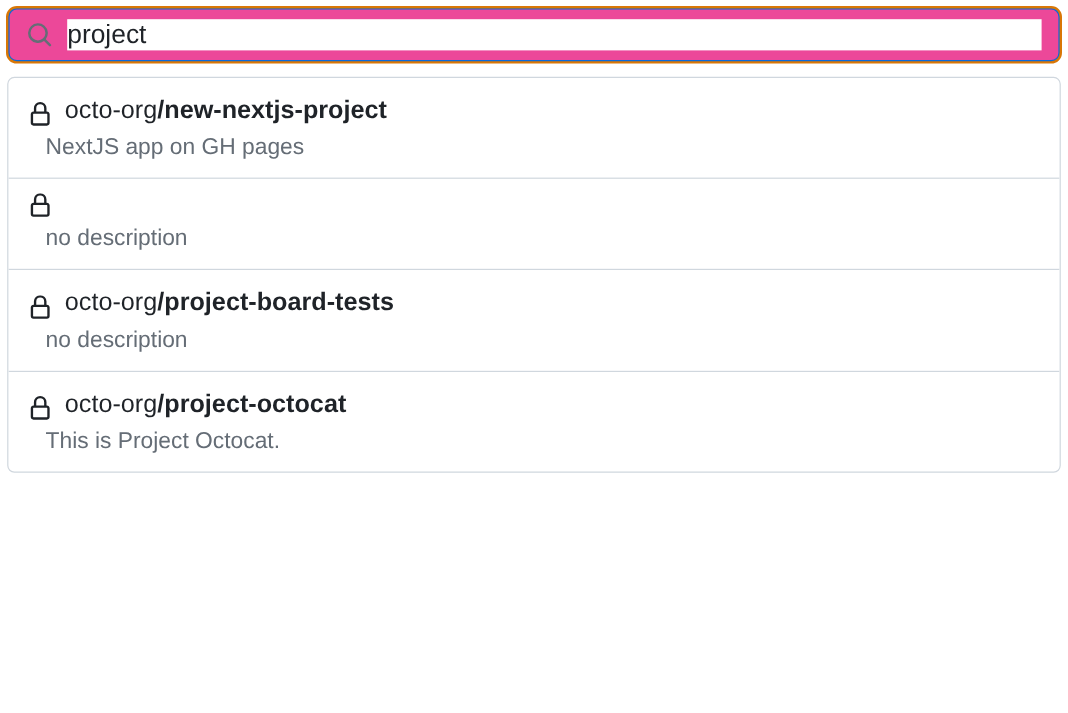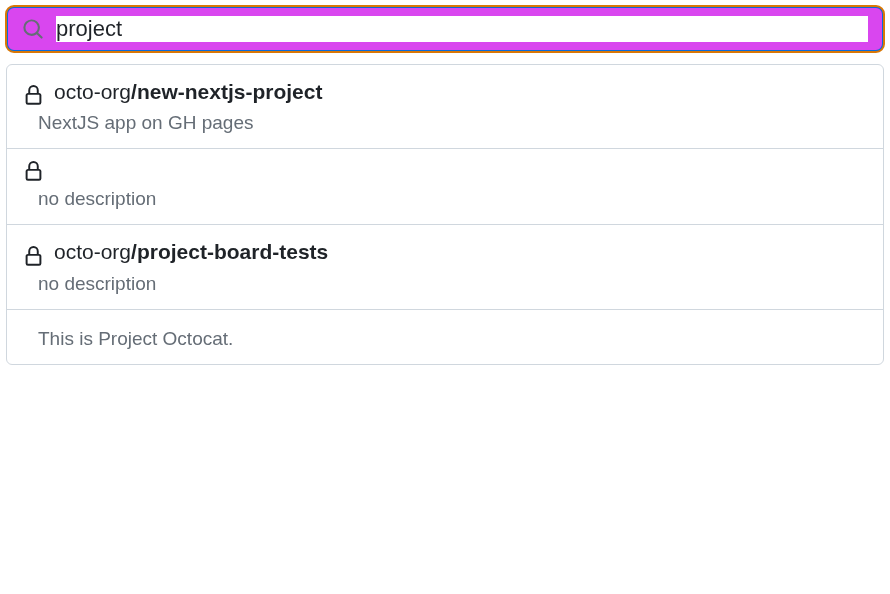--- a/index.html
+++ b/index.html
@@ -14,21 +14,21 @@
       width: 890px;
     }
     .search-container {
       display: flex;
       align-items: center;
       border: 2px solid #0969da;
       outline: 2px solid #d97706;
       outline-offset: -1px;
       border-radius: 8px;
       padding: 8px 14px;
-      background: #d946ef;
+      background: #ec4899;
     }
     .search-icon-wrap {
       display: flex;
       align-items: center;
       justify-content: center;
       margin-right: 12px;
       color: #656d76;
     }
     .search-input {
       border: none;
@@ -136,16 +136,26 @@
         </svg>
       </span>
       <span class="repo-name">
         <span class="repo-owner">octo-org</span><span class="repo-sep">/</span><span class="repo-repo">project-board-tests</span>
       </span>
     </div>
     <div class="result-desc">no description</div>
   </div>
 
   <div class="result-item">
+    <div class="result-header">
+      <span class="result-icon">
+        <svg width="21" height="21" viewBox="0 0 16 16" fill="currentColor">
+          <path d="M4 4a4 4 0 0 1 8 0v2h.25c.966 0 1.75.784 1.75 1.75v5.5A1.75 1.75 0 0 1 12.25 15h-8.5A1.75 1.75 0 0 1 2 13.25v-5.5C2 6.784 2.784 6 3.75 6H4Zm8.25 3.5h-8.5a.25.25 0 0 0-.25.25v5.5c0 .138.112.25.25.25h8.5a.25.25 0 0 0 .25-.25v-5.5a.25.25 0 0 0-.25-.25ZM10.5 6V4a2.5 2.5 0 1 0-5 0v2Z"></path>
+        </svg>
+      </span>
+      <span class="repo-name">
+        <span class="repo-owner">octo-org</span><span class="repo-sep">/</span><span class="repo-repo">project-octocat</span>
+      </span>
+    </div>
     <div class="result-desc">This is Project Octocat.</div>
   </div>
 
 </div>
 
 </body></html>

